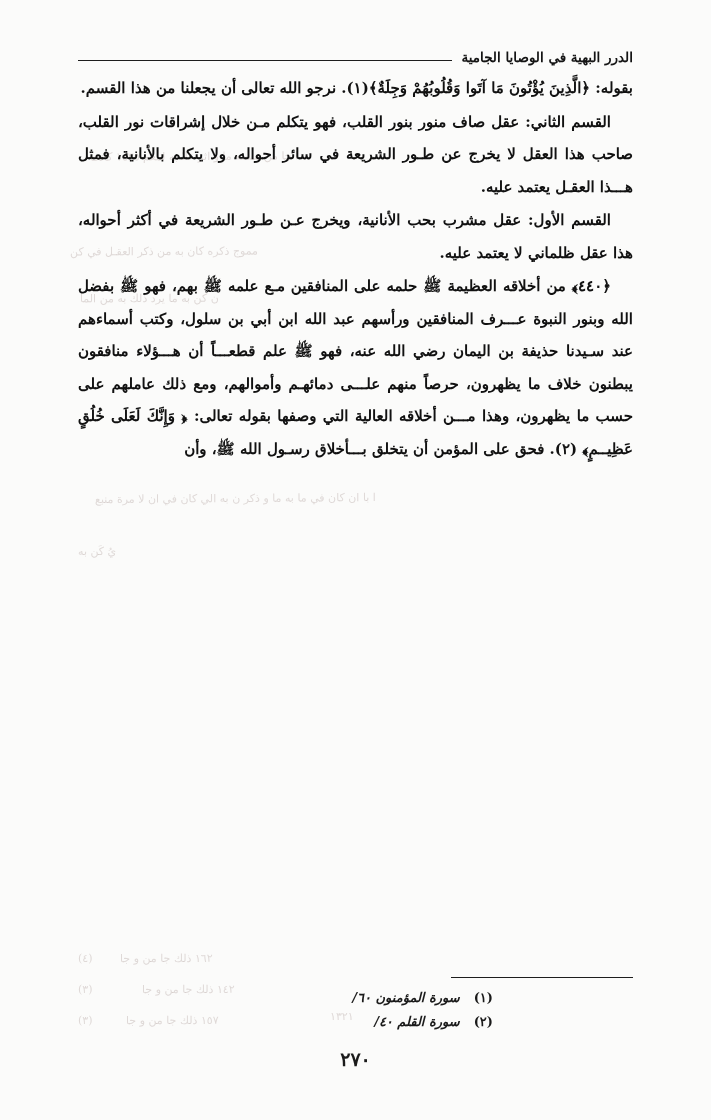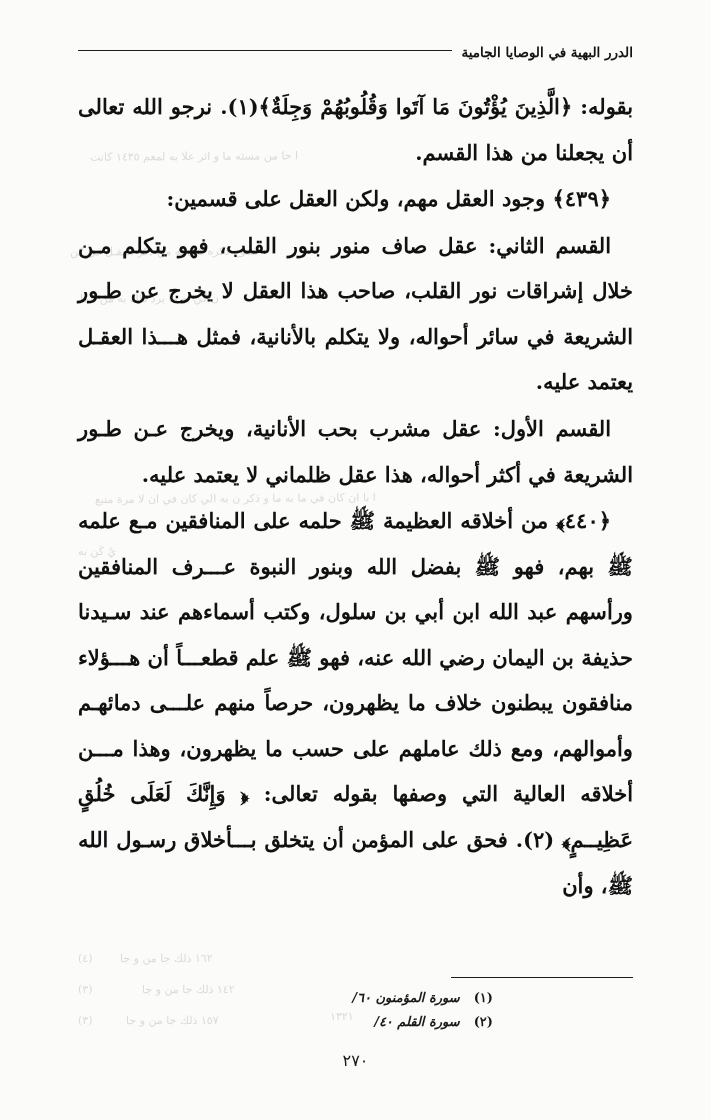--- a/index.html
+++ b/index.html
@@ -38,44 +38,45 @@
     position: absolute;
     top: 44px;
     right: 78px;
     left: 78px;
     bottom: 40px;
   }
 
   
   .header {
     display: flex;
+    align-items: center;
     gap: 10px;
     direction: rtl;
     height: 26px;
   }
   .header-title {
     font-size: 13.5px;
     font-weight: 700;
     white-space: nowrap;
     color: #141414;
     letter-spacing: 0;
   }
   .header-rule {
     flex: 1 1 auto;
     height: 0;
     border-top: 1.6px solid #1d1d1d;
     margin-top: 6px;
   }
 
   
   .body {
-    margin-top: 14px;
+    margin-top: 2px;
     direction: rtl;
     text-align: justify;
-    font-size: 21px;
+    font-size: 15px;
     line-height: 2.17;
     color: #111111;
     font-weight: 700;
   }
   .para {
     margin: 0 0 1px 0;
     text-indent: 0;
   }
   .para.indent {
     text-indent: 22px;
@@ -112,22 +113,22 @@
   .fn-num { white-space: nowrap; }
   .fn-text { white-space: nowrap; font-style: italic; }
 
   
   .page-number {
     position: absolute;
     bottom: 10px;
     right: 0;
     left: 0;
     text-align: center;
-    font-size: 16px;
-    font-weight: 400;
+    font-size: 19px;
+    font-weight: 700;
     letter-spacing: 1px;
   }
 </style>
 </head>
 <body>
 
 <div class="page">
 
   <div id="ghost-layer">
       <div class="ghost" style="left: 90px; top: 150px; transform: rotate(-0.4deg);">ا جا من مسته ما و اثر علا به لمعم ١٤٣٥ كانت</div>
@@ -146,21 +147,20 @@
 
   <div class="content">
 
     <div class="header">
       <div class="header-title">الدرر البهية في الوصايا الجامية</div>
       <div class="header-rule"></div>
     </div>
 
     <div class="body">
       <p class="para">بقوله: ﴿الَّذِينَ يُؤْتُونَ مَا آتَوا وَقُلُوبُهُمْ وَجِلَةٌ﴾(١). نرجو الله تعالى أن يجعلنا من هذا القسم.</p>
-      <p class="para indent">﴿٤٣٩﴾ وجود العقل مهم، ولكن العقل على قسمين:</p>
       <p class="para indent">القسم الثاني: عقل صاف منور بنور القلب، فهو يتكلم مـن خلال إشراقات نور القلب، صاحب هذا العقل لا يخرج عن طـور الشريعة في سائر أحواله، ولا يتكلم بالأنانية، فمثل هـــذا العقـل يعتمد عليه.</p>
       <p class="para indent">القسم الأول: عقل مشرب بحب الأنانية، ويخرج عـن طـور الشريعة في أكثر أحواله، هذا عقل ظلماني لا يعتمد عليه.</p>
       <p class="para indent">﴿٤٤٠﴾ من أخلاقه العظيمة ﷺ حلمه على المنافقين مـع علمه ﷺ بهم، فهو ﷺ بفضل الله وبنور النبوة عـــرف المنافقين ورأسهم عبد الله ابن أبي بن سلول، وكتب أسماءهم عند سـيدنا حذيفة بن اليمان رضي الله عنه، فهو ﷺ علم قطعـــاً أن هـــؤلاء منافقون يبطنون خلاف ما يظهرون، حرصاً منهم علـــى دمائهـم وأموالهم، ومع ذلك عاملهم على حسب ما يظهرون، وهذا مـــن أخلاقه العالية التي وصفها بقوله تعالى: ﴿ وَإِنَّكَ لَعَلَى خُلُقٍ عَظِيــمٍ﴾ (٢). فحق على المؤمن أن يتخلق بـــأخلاق رسـول الله ﷺ، وأن</p>
     </div>
 
     <div class="footnotes">
       <div class="fn-rule"></div>
       <ul class="fn-list">
         <li class="fn-item">
           <span class="fn-num">(١)</span>

